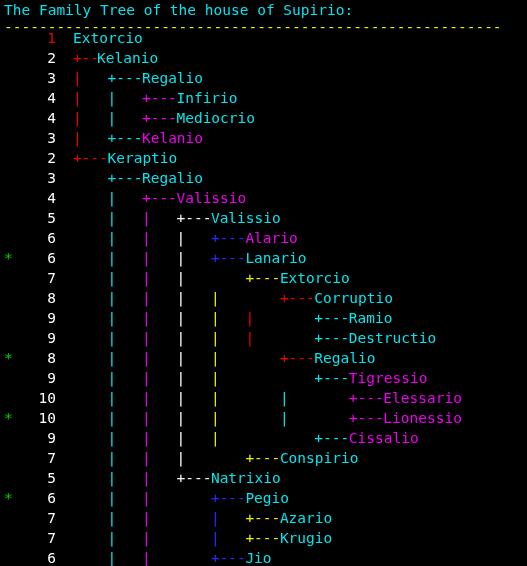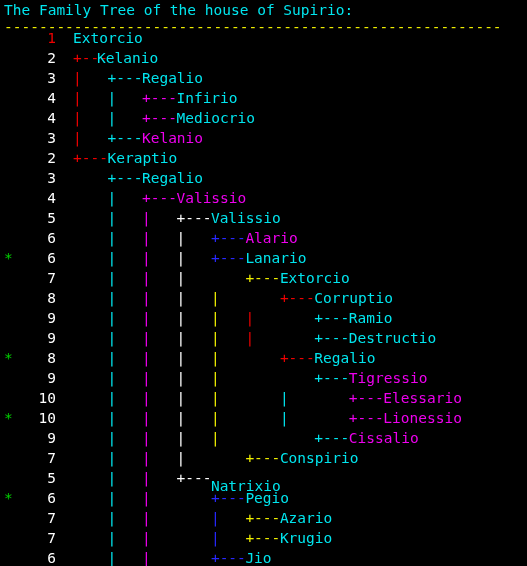--- a/index.html
+++ b/index.html
@@ -113,21 +113,21 @@
       <div class="row"><span class="depth c-white">7</span><span class="tree"><span class="c-cyan" style="position: absolute; left: 34.48px;">|</span><span class="c-magenta" style="position: absolute; left: 68.96px;">|</span><span class="c-white" style="position: absolute; left: 103.44px;">|</span><span class="c-yellow" style="position: absolute; left: 172.4px;">+---</span><span class="c-cyan" style="position: absolute; left: 206.88px;">Extorcio</span></span></div>
       <div class="row"><span class="depth c-white">8</span><span class="tree"><span class="c-cyan" style="position: absolute; left: 34.48px;">|</span><span class="c-magenta" style="position: absolute; left: 68.96px;">|</span><span class="c-white" style="position: absolute; left: 103.44px;">|</span><span class="c-yellow" style="position: absolute; left: 137.92px;">|</span><span class="c-red" style="position: absolute; left: 206.88px;">+---</span><span class="c-cyan" style="position: absolute; left: 241.36px;">Corruptio</span></span></div>
       <div class="row"><span class="depth c-white">9</span><span class="tree"><span class="c-cyan" style="position: absolute; left: 34.48px;">|</span><span class="c-magenta" style="position: absolute; left: 68.96px;">|</span><span class="c-white" style="position: absolute; left: 103.44px;">|</span><span class="c-yellow" style="position: absolute; left: 137.92px;">|</span><span class="c-red" style="position: absolute; left: 172.4px;">|</span><span class="c-cyan" style="position: absolute; left: 241.36px;">+---</span><span class="c-cyan" style="position: absolute; left: 275.84px;">Ramio</span></span></div>
       <div class="row"><span class="depth c-white">9</span><span class="tree"><span class="c-cyan" style="position: absolute; left: 34.48px;">|</span><span class="c-magenta" style="position: absolute; left: 68.96px;">|</span><span class="c-white" style="position: absolute; left: 103.44px;">|</span><span class="c-yellow" style="position: absolute; left: 137.92px;">|</span><span class="c-red" style="position: absolute; left: 172.4px;">|</span><span class="c-cyan" style="position: absolute; left: 241.36px;">+---</span><span class="c-cyan" style="position: absolute; left: 275.84px;">Destructio</span></span></div>
       <div class="row"><span class="online c-green">*</span><span class="depth c-white">8</span><span class="tree"><span class="c-cyan" style="position: absolute; left: 34.48px;">|</span><span class="c-magenta" style="position: absolute; left: 68.96px;">|</span><span class="c-white" style="position: absolute; left: 103.44px;">|</span><span class="c-yellow" style="position: absolute; left: 137.92px;">|</span><span class="c-red" style="position: absolute; left: 206.88px;">+---</span><span class="c-cyan" style="position: absolute; left: 241.36px;">Regalio</span></span></div>
       <div class="row"><span class="depth c-white">9</span><span class="tree"><span class="c-cyan" style="position: absolute; left: 34.48px;">|</span><span class="c-magenta" style="position: absolute; left: 68.96px;">|</span><span class="c-white" style="position: absolute; left: 103.44px;">|</span><span class="c-yellow" style="position: absolute; left: 137.92px;">|</span><span class="c-cyan" style="position: absolute; left: 241.36px;">+---</span><span class="c-magenta" style="position: absolute; left: 275.84px;">Tigressio</span></span></div>
       <div class="row"><span class="depth c-white">10</span><span class="tree"><span class="c-cyan" style="position: absolute; left: 34.48px;">|</span><span class="c-magenta" style="position: absolute; left: 68.96px;">|</span><span class="c-white" style="position: absolute; left: 103.44px;">|</span><span class="c-yellow" style="position: absolute; left: 137.92px;">|</span><span class="c-cyan" style="position: absolute; left: 206.88px;">|</span><span class="c-magenta" style="position: absolute; left: 275.84px;">+---</span><span class="c-magenta" style="position: absolute; left: 310.32px;">Elessario</span></span></div>
       <div class="row"><span class="online c-green">*</span><span class="depth c-white">10</span><span class="tree"><span class="c-cyan" style="position: absolute; left: 34.48px;">|</span><span class="c-magenta" style="position: absolute; left: 68.96px;">|</span><span class="c-white" style="position: absolute; left: 103.44px;">|</span><span class="c-yellow" style="position: absolute; left: 137.92px;">|</span><span class="c-cyan" style="position: absolute; left: 206.88px;">|</span><span class="c-magenta" style="position: absolute; left: 275.84px;">+---</span><span class="c-magenta" style="position: absolute; left: 310.32px;">Lionessio</span></span></div>
       <div class="row"><span class="depth c-white">9</span><span class="tree"><span class="c-cyan" style="position: absolute; left: 34.48px;">|</span><span class="c-magenta" style="position: absolute; left: 68.96px;">|</span><span class="c-white" style="position: absolute; left: 103.44px;">|</span><span class="c-yellow" style="position: absolute; left: 137.92px;">|</span><span class="c-cyan" style="position: absolute; left: 241.36px;">+---</span><span class="c-magenta" style="position: absolute; left: 275.84px;">Cissalio</span></span></div>
       <div class="row"><span class="depth c-white">7</span><span class="tree"><span class="c-cyan" style="position: absolute; left: 34.48px;">|</span><span class="c-magenta" style="position: absolute; left: 68.96px;">|</span><span class="c-white" style="position: absolute; left: 103.44px;">|</span><span class="c-yellow" style="position: absolute; left: 172.4px;">+---</span><span class="c-cyan" style="position: absolute; left: 206.88px;">Conspirio</span></span></div>
-      <div class="row"><span class="depth c-white">5</span><span class="tree"><span class="c-cyan" style="position: absolute; left: 34.48px;">|</span><span class="c-magenta" style="position: absolute; left: 68.96px;">|</span><span class="c-white" style="position: absolute; left: 103.44px;">+---</span><span class="c-cyan" style="position: absolute; left: 137.92px; margin-top: 8px;">Natrixio</span></span></div>
+      <div class="row"><span class="depth c-white">5</span><span class="tree"><span class="c-cyan" style="position: absolute; left: 34.48px;">|</span><span class="c-magenta" style="position: absolute; left: 68.96px;">|</span><span class="c-white" style="position: absolute; left: 103.44px;">+---</span><span class="c-cyan" style="position: absolute; left: 137.92px;">Natrixio</span></span></div>
       <div class="row"><span class="online c-green">*</span><span class="depth c-white">6</span><span class="tree"><span class="c-cyan" style="position: absolute; left: 34.48px;">|</span><span class="c-magenta" style="position: absolute; left: 68.96px;">|</span><span class="c-blue" style="position: absolute; left: 137.92px;">+---</span><span class="c-cyan" style="position: absolute; left: 172.4px;">Pegio</span></span></div>
       <div class="row"><span class="depth c-white">7</span><span class="tree"><span class="c-cyan" style="position: absolute; left: 34.48px;">|</span><span class="c-magenta" style="position: absolute; left: 68.96px;">|</span><span class="c-blue" style="position: absolute; left: 137.92px;">|</span><span class="c-yellow" style="position: absolute; left: 172.4px;">+---</span><span class="c-cyan" style="position: absolute; left: 206.88px;">Azario</span></span></div>
       <div class="row"><span class="depth c-white">7</span><span class="tree"><span class="c-cyan" style="position: absolute; left: 34.48px;">|</span><span class="c-magenta" style="position: absolute; left: 68.96px;">|</span><span class="c-blue" style="position: absolute; left: 137.92px;">|</span><span class="c-yellow" style="position: absolute; left: 172.4px;">+---</span><span class="c-cyan" style="position: absolute; left: 206.88px;">Krugio</span></span></div>
       <div class="row"><span class="depth c-white">6</span><span class="tree"><span class="c-cyan" style="position: absolute; left: 34.48px;">|</span><span class="c-magenta" style="position: absolute; left: 68.96px;">|</span><span class="c-blue" style="position: absolute; left: 137.92px;">+---</span><span class="c-cyan" style="position: absolute; left: 172.4px;">Jio</span></span></div>
     </div>
 
   <div class="footer">
     <span class="c-green">*</span><span class="c-cyan"> indicates that a character is presently online.</span>
   </div>
 

